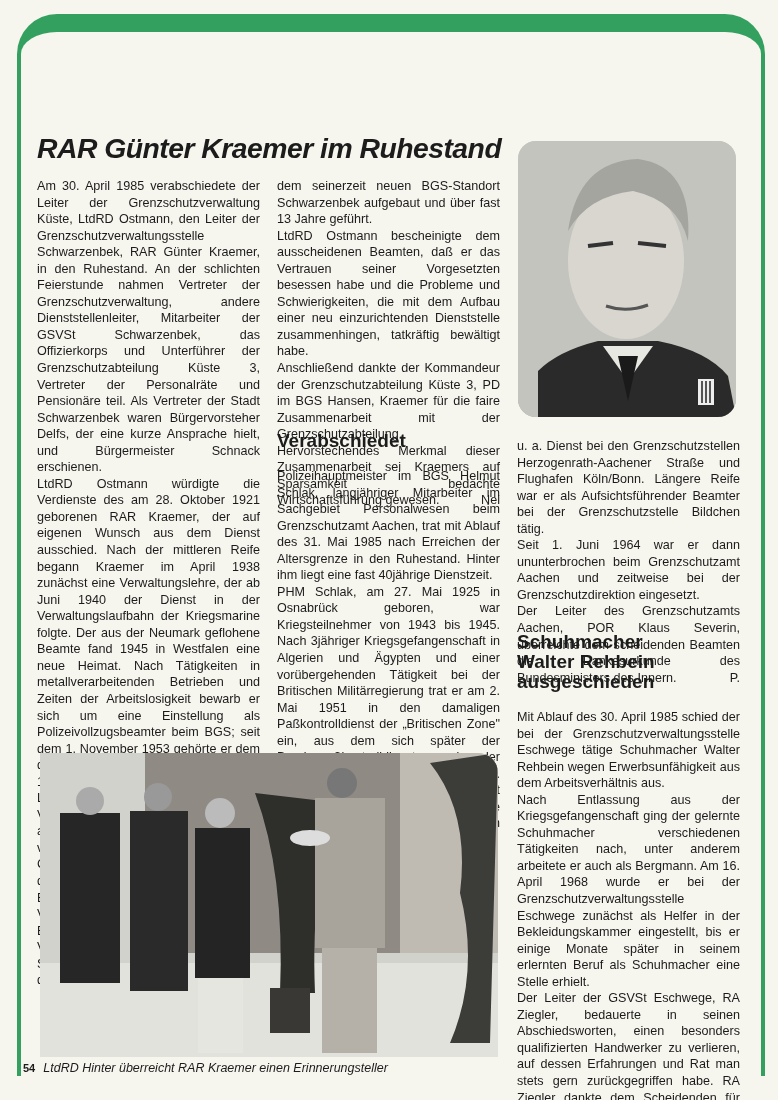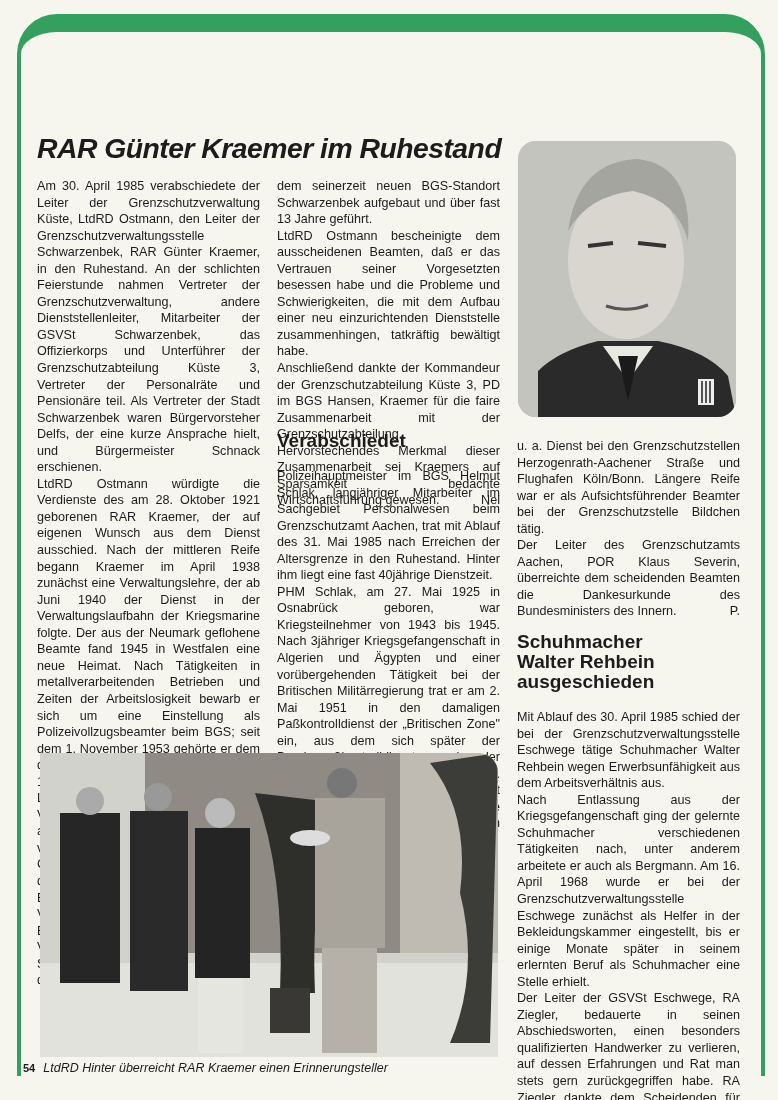--- a/index.html
+++ b/index.html
@@ -92,20 +92,21 @@
     <path d="M70 105 L95 102" stroke="#333" stroke-width="4"></path>
     <path d="M120 102 L148 105" stroke="#333" stroke-width="4"></path>
     <path d="M88 165 Q108 172 130 164" stroke="#555" stroke-width="3" fill="none"></path>
     <rect x="180" y="238" width="16" height="26" fill="#eee"></rect>
     <path d="M184 240 L184 262 M188 240 L188 262 M192 240 L192 262" stroke="#222" stroke-width="1.5"></path>
   </svg>
 </div>
 
 <div class="col col3">
   <p>u. a. Dienst bei den Grenzschutzstellen Herzogenrath-Aachener Straße und Flughafen Köln/Bonn. Längere Reife war er als Aufsichtsführender Beamter bei der Grenzschutzstelle Bildchen tätig.</p>
+  <p>Seit 1. Juni 1964 war er dann ununterbrochen beim Grenzschutzamt Aachen und zeitweise bei der Grenzschutzdirektion eingesetzt.</p>
   <p><span>Der Leiter des Grenzschutzamts Aachen, POR Klaus Severin, überreichte dem scheidenden Beamten die Dankesurkunde des Bundesministers des Innern.</span> <span class="sig">P.</span></p>
 </div>
 
 <h2 class="h2 h2-schuh">
   <span>Schuhmacher</span><br>
   <span>Walter Rehbein</span><br>
   <span>ausgeschieden</span>
 </h2>
 
 <div class="col col3b">

